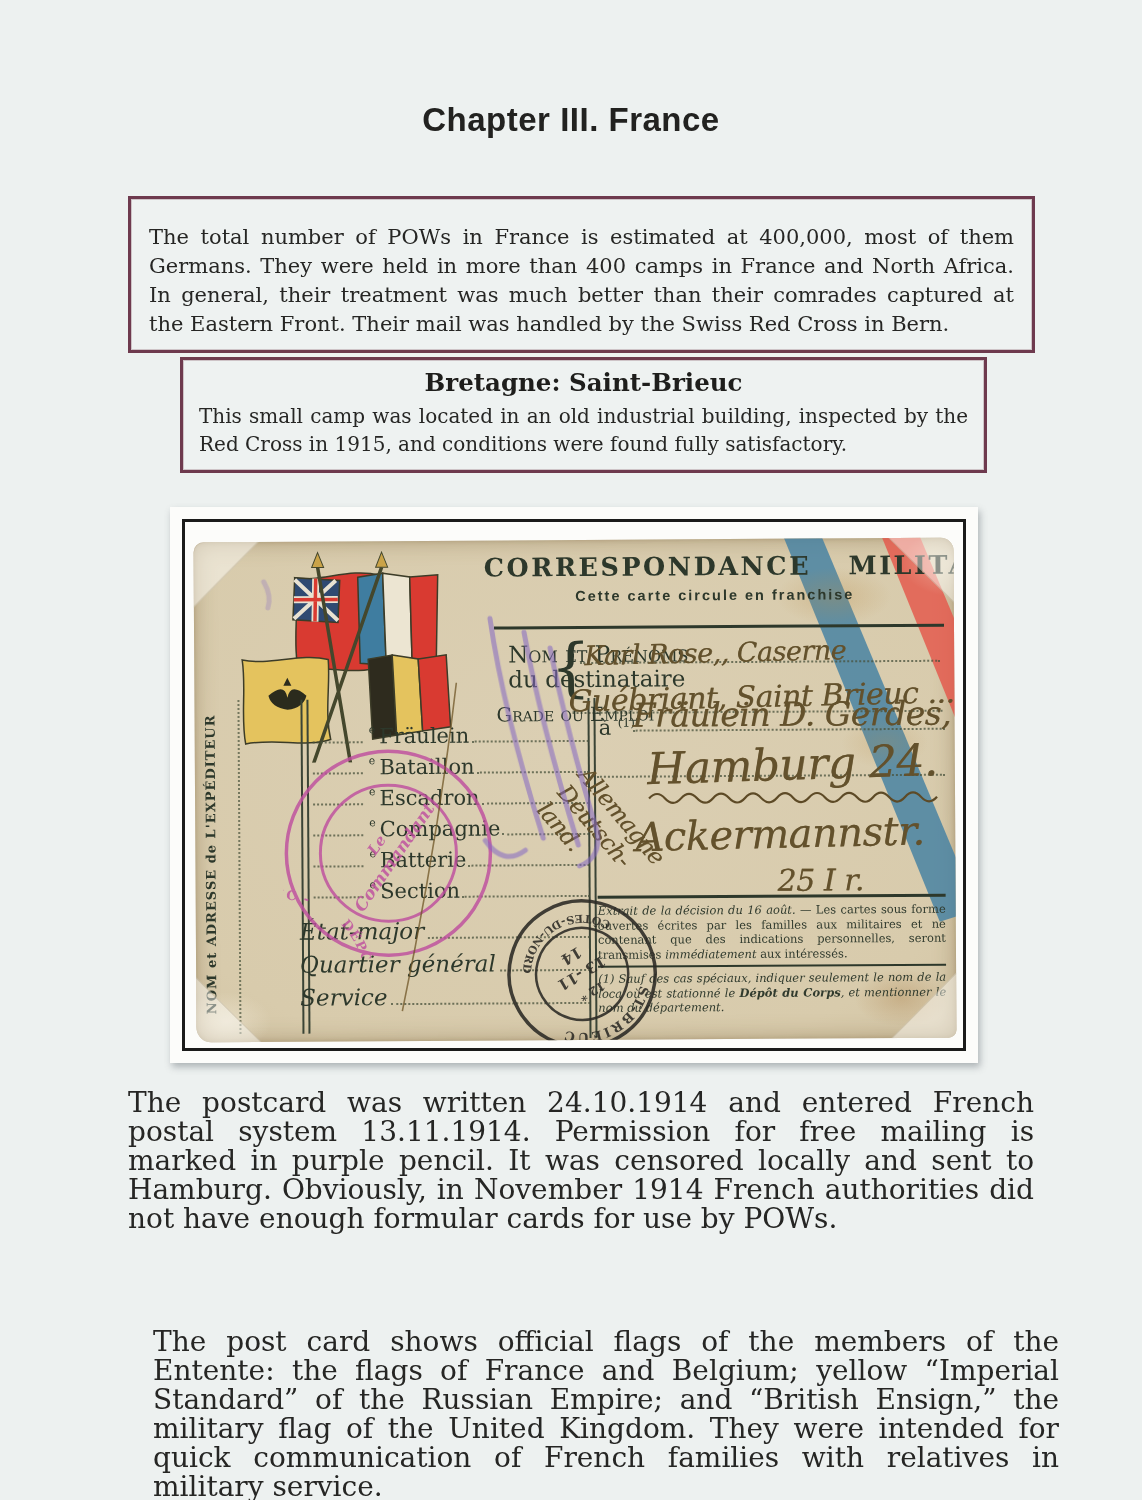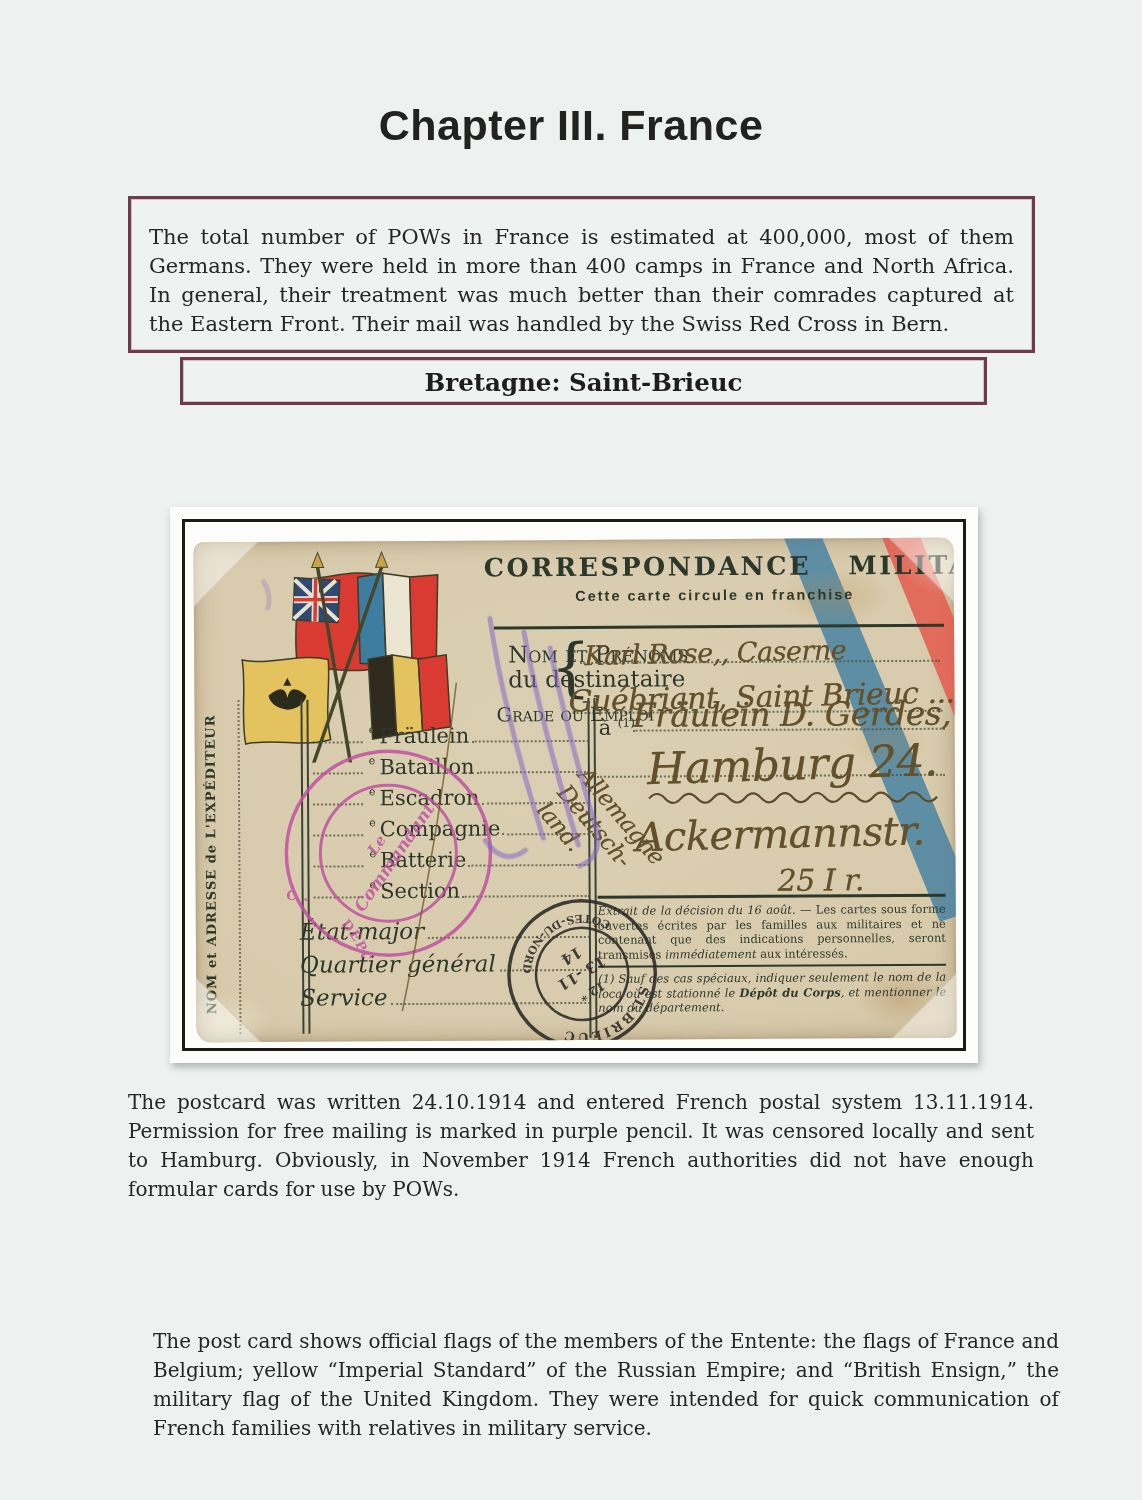--- a/index.html
+++ b/index.html
@@ -6,36 +6,36 @@
   .page{
     position:relative; width:1142px; height:1500px;
     background:#edf1f0;
     font-family:"DejaVu Serif", serif;
     color:#262624; overflow:hidden;
   }
   
   .title{
     position:absolute; top:101px; left:0; width:100%;
     text-align:center; font-family:"Liberation Sans", sans-serif;
-    font-weight:bold; font-size:43px; color:#222220; letter-spacing:.5px;
+    font-weight:bold; font-size:33px; color:#222220; letter-spacing:.5px;
     margin:0;
   }
   .tbox{
     position:absolute; box-sizing:border-box;
     border:3px solid #6e3a4e; background:#eef2f1;
     box-shadow:inset 0 0 0 1px rgba(110,58,76,.25);
   }
   .box1{ left:128px; top:196px; width:907px; padding:24px 18px 11px; }
   .box1 p{ margin:0; font-size:21px; line-height:29px; text-align:justify; }
-  .box2{ left:180px; top:357px; width:807px; padding:6px 16px 0; }
+  .box2{ left:180px; top:357px; width:807px; padding:6px 16px 12px; }
   .box2 h2{ margin:2px 0 5px; text-align:center; font-size:24.5px; color:#1e1e1c; }
   .box2 p{ margin:0; font-size:20px; line-height:28px; text-align:justify; }
   .para{
     position:absolute; left:128px; width:906px; margin:0;
-    font-size:20px; line-height:29px; text-align:justify;
+    font-size:28px; line-height:29px; text-align:justify;
   }
   .p1{ top:1088px; } .p2{ top:1217px; } .p3{ top:1327px;margin-left:25px; }
 
   
   .mat{
     position:absolute; left:170px; top:507px; width:808px; height:556px;
     background:#fcfcfa; box-shadow:2px 4px 7px rgba(95,105,110,.45);
   }
   .frame{
     position:absolute; left:12px; top:12px; right:12px; bottom:12px;
@@ -140,20 +140,21 @@
 <div class="page">
 
   <h1 class="title">Chapter III. France</h1>
 
   <div class="tbox box1">
     <p>The total number of POWs in France is estimated at 400,000, most of them Germans. They were held in more than 400 camps in France and North Africa. In general, their treatment was much better than their comrades captured at the Eastern Front. Their mail was handled by the Swiss Red Cross in Bern.</p>
   </div>
 
   <div class="tbox box2">
     <h2>Bretagne: Saint-Brieuc</h2>
+    <p>This small camp was located in an old industrial building, inspected by the Red Cross in 1915, and conditions were found fully satisfactory.</p>
   </div>
 
   <div class="mat">
     <div class="frame"></div>
 
     <div class="card">
 
       <svg style="left:0;top:0;z-index:1" width="760" height="500" viewBox="0 0 760 500">
         <polygon points="586,-12 624,-12 782,372 744,384" fill="#4380a2" opacity=".82"></polygon>
         <polygon points="684,-12 722,-12 880,372 842,384" fill="#e4574b" opacity=".82"></polygon>

